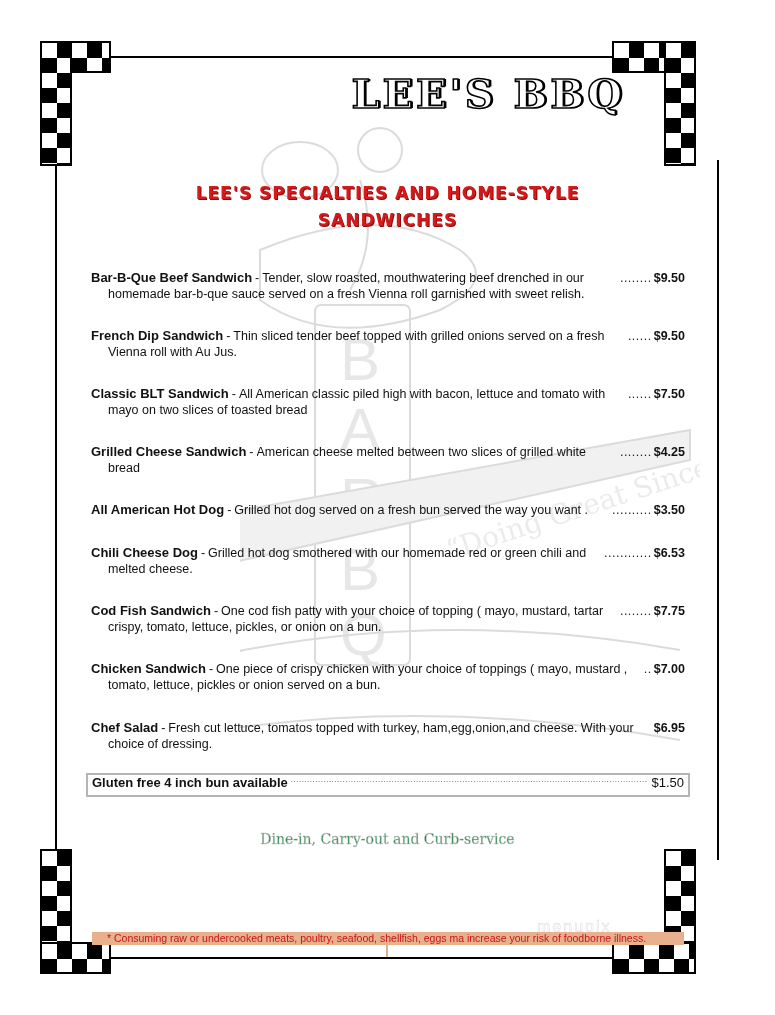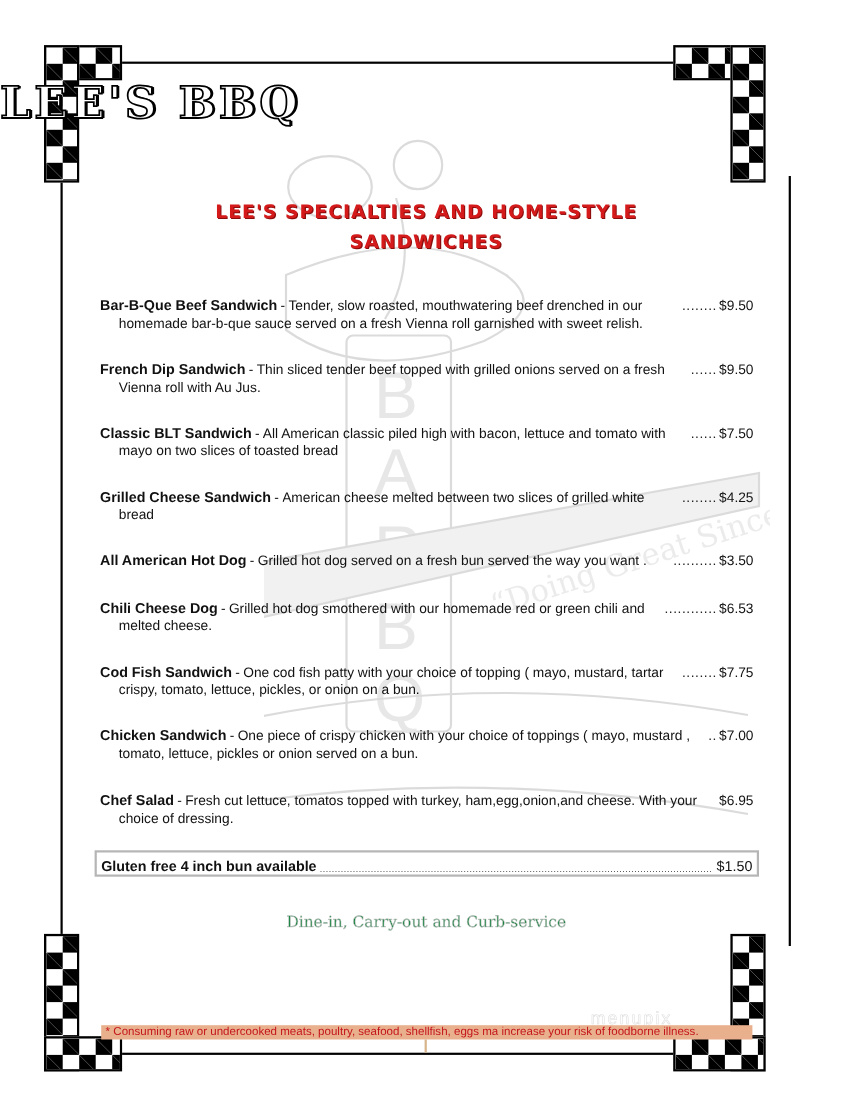--- a/index.html
+++ b/index.html
@@ -37,63 +37,63 @@
     .br-h { left: 612px; top: 942px; width: 84px; height: 32px; }
 
     
     .watermark {
       position: absolute; left: 240px; top: 110px; width: 460px; height: 720px;
       opacity: 0.35; pointer-events: none;
     }
 
     
     .restaurant-title {
-      position: absolute; left: 0; width: 625px; top: 70px; text-align: left;
+      position: absolute; left: 0; width: 625px; top: 70px; text-align: right;
       font-family: "DejaVu Serif", serif; font-size: 40px; font-weight: bold;
       letter-spacing: 3px; color: #fff;
       -webkit-text-stroke: 1.6px #000; text-shadow: 2px 0 0 #000;
     }
     .section-title {
       position: absolute; left: 110px; width: 555px; top: 180px; text-align: center;
       font-family: "DejaVu Sans", sans-serif; font-size: 17px; font-weight: bold;
       line-height: 27px; color: #d41a1a; letter-spacing: 1px;
       text-shadow: 1px 1px 0 #8a0c0c;
     }
 
     
     .menu-list { position: absolute; left: 91px; top: 270px; width: 594px; }
     .menu-item { position: absolute; left: 0; width: 594px; font-size: 12.5px; line-height: 16px; }
     .item-line1 { display: flex; align-items: flex-start; white-space: nowrap; }
     .item-name { font-weight: bold; font-size: 13px; }
     .item-sep { margin: 0 3px; }
     .item-desc1 { overflow: hidden; }
     .item-dots { flex: 1; overflow: hidden; color: #222; letter-spacing: 0.5px; text-align: right; margin-left: 4px; min-width: 8px; }
-    .item-price { margin-left: 2px; }
+    .item-price { margin-left: 2px; font-weight: bold; }
     .item-line2 { padding-left: 17px; white-space: nowrap; }
 
     .gluten-box {
       position: absolute; left: 86px; top: 773px; width: 604px; height: 24px;
       border: 2px solid #b5b5b5; box-sizing: border-box; background: rgba(255,255,255,0.8);
-      display: flex; align-items: flex-end; padding: 0 4px;
+      display: flex; align-items: flex-start; padding: 0 4px;
       font-size: 13px;
     }
     .gluten-label { font-weight: bold; white-space: nowrap; }
     .gluten-dots { flex: 1; overflow: hidden; white-space: nowrap; color: #444; font-size: 8px; letter-spacing: 0.5px; margin: 0 3px; }
     .gluten-price { white-space: nowrap; }
 
     .service-text {
       position: absolute; left: 0; width: 775px; top: 831px; text-align: center;
       font-family: "DejaVu Serif", serif; font-size: 14px; color: #15803d;
       -webkit-text-stroke: 0.5px #c8c8c8;
     }
 
     .warning-bar {
       position: absolute; left: 92px; top: 932px; width: 592px; height: 13px;
       background: #e9b08d; color: #c4161c; font-size: 10.5px; line-height: 13px;
-      white-space: nowrap; overflow: hidden; padding-left: 4px; box-sizing: border-box;
+      white-space: nowrap; overflow: hidden; padding-left: 15px; box-sizing: border-box;
     }
     .tick { position: absolute; left: 386px; top: 945px; width: 2px; height: 12px; background: #d8b48a; }
 
     .brand-mark {
       position: absolute; left: 537px; top: 918px; font-size: 16px; color: #fff;
       -webkit-text-stroke: 0.5px #ddd; letter-spacing: 2px;
     }
   </style>
 </head>
 <body>

